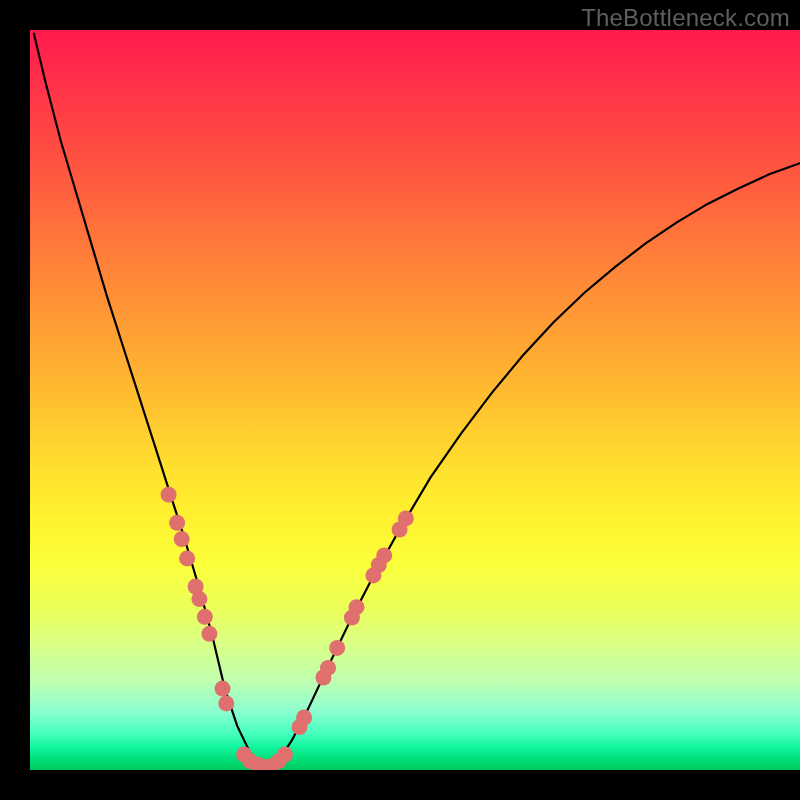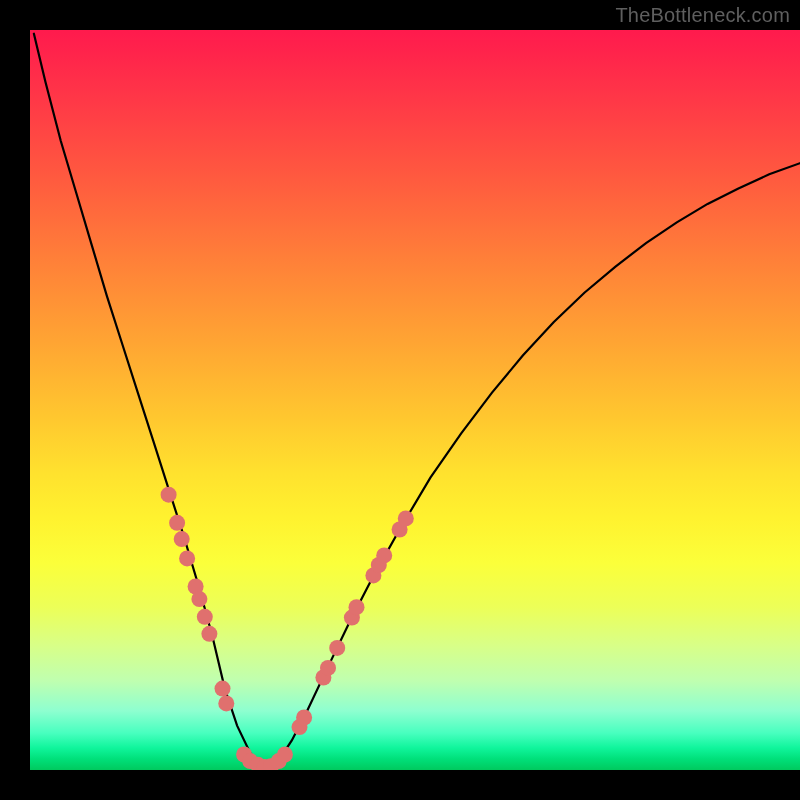--- a/index.html
+++ b/index.html
@@ -45,21 +45,21 @@
   }
   .curve {
     position: absolute;
     left: 0; top: 0;
     width: 770px; height: 740px;
   }
   .watermark {
     position: absolute;
     top: 4px;
     right: 10px;
-    font-size: 20px;
+    font-size: 24px;
     font-weight: 500;
     color: #5f5f5f;
     letter-spacing: 0.2px;
     pointer-events: none;
   }
 </style>
 </head>
 <body>
 
 <div class="frame">

